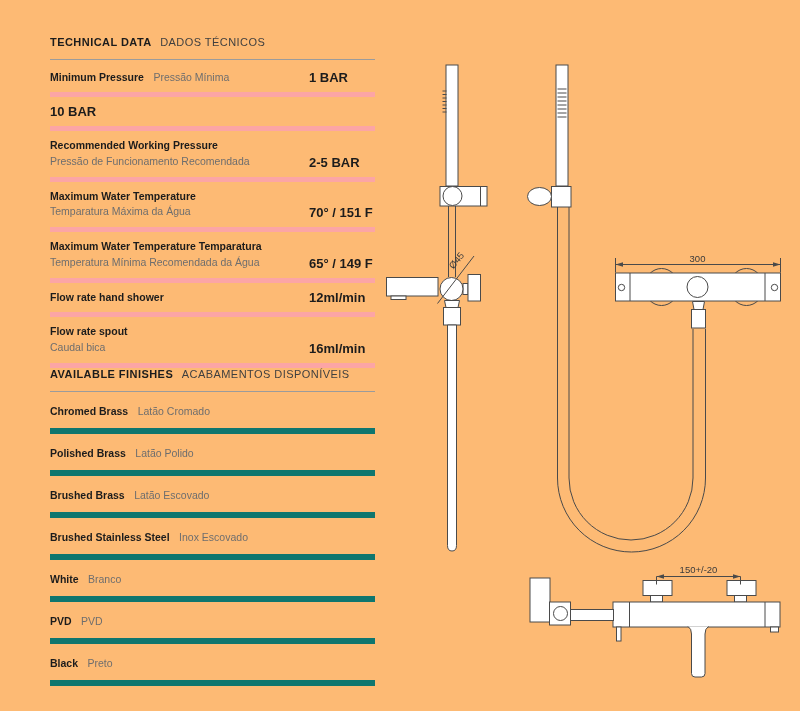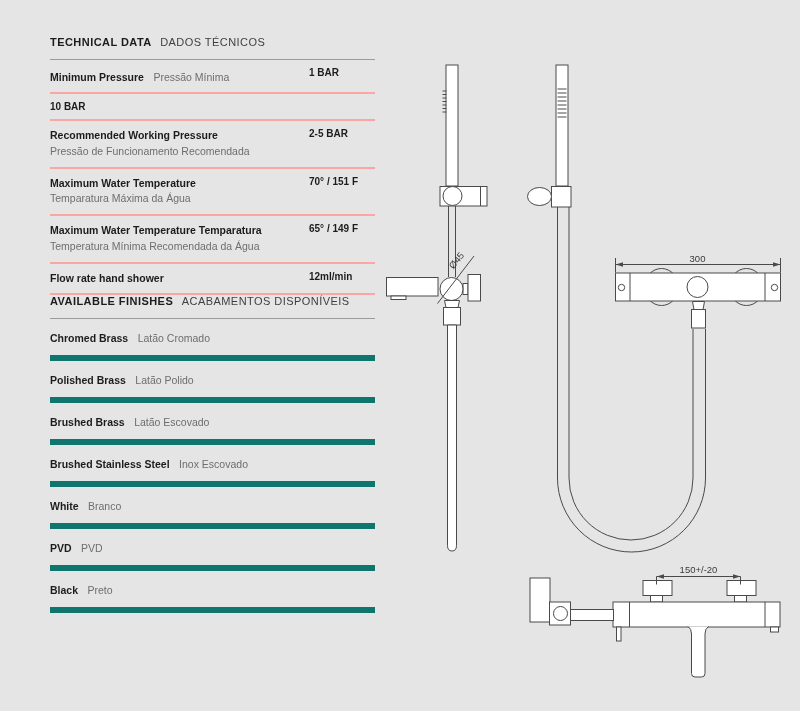--- a/index.html
+++ b/index.html
@@ -1,30 +1,30 @@
 <!DOCTYPE html>
 <html><head>
 <meta charset="utf-8">
 <style>
   html,body{margin:0;padding:0;background:#fff;}
   body{font-family:"Liberation Sans",sans-serif;-webkit-font-smoothing:antialiased;}
-  .canvas{position:relative;width:800px;height:711px;background:#e5e5e5;overflow:hidden;}
+  .canvas{position:relative;width:800px;height:711px;background:#fdba74;overflow:hidden;}
 
   
   .sheet{position:absolute;left:50px;top:36px;width:325px;}
   .sec-head{padding-bottom:11px;border-bottom:1px solid #9b9b9b;font-size:11px;letter-spacing:.45px;white-space:nowrap;}
   .h-en{font-weight:bold;color:#1c1c1c;}
   .h-pt{color:#3f3f3f;margin-left:5px;}
-  .t-row{display:flex;align-items:flex-start;justify-content:space-between;border-bottom:2px solid #fca5a5;padding:7px 0;}
+  .t-row{display:flex;align-items:flex-end;justify-content:space-between;border-bottom:5px solid #fca5a5;padding:7px 0;}
   .t-label{flex:1;padding-right:10px;}
   .en{font-weight:bold;color:#1c1c1c;font-size:10.5px;}
   .pt{color:#6e6e6e;font-size:10.5px;}
   .one .pt{margin-left:5px;}
   .two .en,.two .pt{display:block;line-height:1.5;}
-  .t-value{width:66px;font-weight:bold;font-size:10px;color:#1c1c1c;}
+  .t-value{width:66px;font-weight:bold;font-size:13px;color:#1c1c1c;}
   .finishes{}
   .f-row{border-bottom:6px solid #0f766e;padding:9px 0;}
 
   
   svg{position:absolute;left:0;top:0;}
   .ln{stroke:#4a4a4a;stroke-width:1;fill:none;}
   .fw{stroke:#4a4a4a;stroke-width:1;fill:#ffffff;}
   .fl{fill:#4a4a4a;stroke:none;}
   .dim{font-family:"Liberation Sans",sans-serif;font-size:9.5px;fill:#3a3a3a;}
 </style>
@@ -77,20 +77,27 @@
         <div class="t-value">65° / 149 F</div>
       </div>
 
       <div class="t-row two">
         <div class="t-label">
           <span class="en">Flow rate hand shower</span>
         </div>
         <div class="t-value">12ml/min</div>
       </div>
 
+      <div class="t-row two">
+        <div class="t-label">
+          <span class="en">Flow rate spout</span>
+          <span class="pt">Caudal bica</span>
+        </div>
+        <div class="t-value">16ml/min</div>
+      </div>
     </section>
 
     <section class="finishes">
       <div class="sec-head">
         <span class="h-en">AVAILABLE FINISHES</span>
         <span class="h-pt">ACABAMENTOS DISPONÍVEIS</span>
       </div>
 
       <div class="f-row one">
         <span class="en">Chromed Brass</span>

